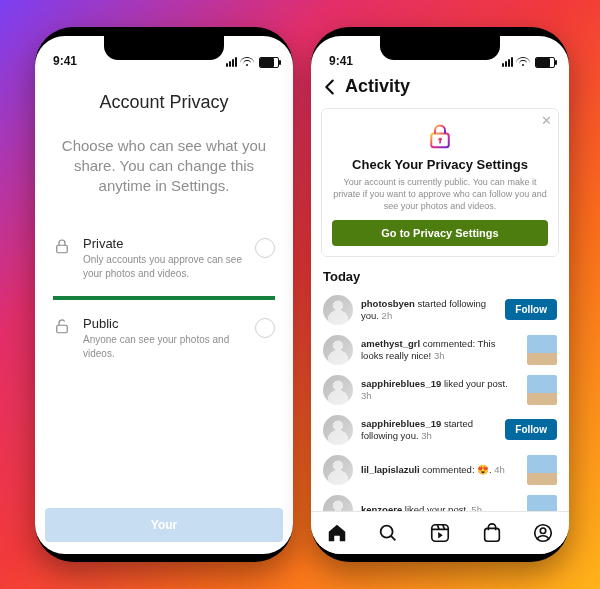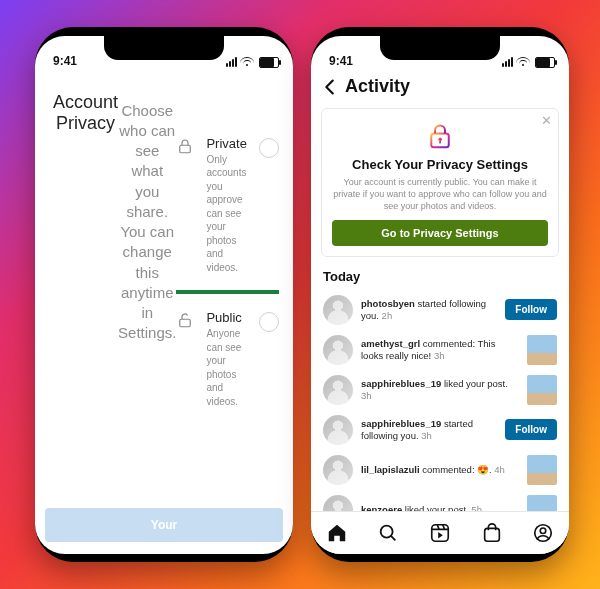--- a/index.html
+++ b/index.html
@@ -39,24 +39,24 @@
   .battery{width:18px;height:9px;border:1px solid #111;border-radius:2px;position:relative;margin-left:2px;}
   .battery:after{content:"";position:absolute;right:-3px;top:2px;width:2px;height:5px;background:#111;border-radius:1px;}
   .battery i{display:block;background:#111;height:100%;width:80%;border-radius:1px;}
   
   .wifi{position:relative;width:14px;height:10px;}
   .wifi:before,.wifi:after{content:"";position:absolute;border:1.5px solid #111;border-bottom:none;border-left:none;border-right:none;border-radius:50%/100% 100% 0 0;left:50%;transform:translateX(-50%);width:100%;top:0;height:5px;}
   .wifi:after{width:55%;top:3px;height:3px;}
   .wifi i{position:absolute;left:50%;top:7px;width:2px;height:2px;background:#111;border-radius:50%;transform:translateX(-50%);}
 
   
-  .ap-wrap{padding:8px 18px 0 18px;position:absolute;top:34px;left:0;right:0;bottom:0;display:flex;flex-direction:row;}
+  .ap-wrap{padding:8px 18px 0 18px;position:absolute;top:34px;left:0;right:0;bottom:0;display:flex;flex-direction:column;}
   .ap-title{font-size:18px;color:#262626;text-align:center;margin-top:14px;font-weight:400;}
   .ap-sub{font-size:15px;color:#8e8e8e;text-align:center;margin-top:23px;line-height:1.35;}
-  .ap-options{margin-top:52px;}
+  .ap-options{margin-top:34px;}
   .opt{display:flex;align-items:flex-start;gap:12px;position:relative;padding:6px 0 16px 0;}
   .opt + .opt{border-top:4px solid #15803d;padding-top:16px;}
   .opt .icon{width:18px;flex-shrink:0;margin-top:1px;}
   .opt .txt{flex:1;min-width:0;}
   .opt .txt .label{font-size:13px;color:#262626;}
   .opt .txt .desc{font-size:10px;color:#8e8e8e;line-height:1.35;margin-top:2px;}
   .radio{width:18px;height:18px;border:1.5px solid #d0d0d0;border-radius:50%;flex-shrink:0;margin-top:2px;}
   .next-btn{position:absolute;left:10px;right:10px;bottom:12px;height:34px;border-radius:4px;background:#c7ddf2;color:#fff;font-size:12px;display:flex;align-items:center;justify-content:center;font-weight:600;}
 
   

